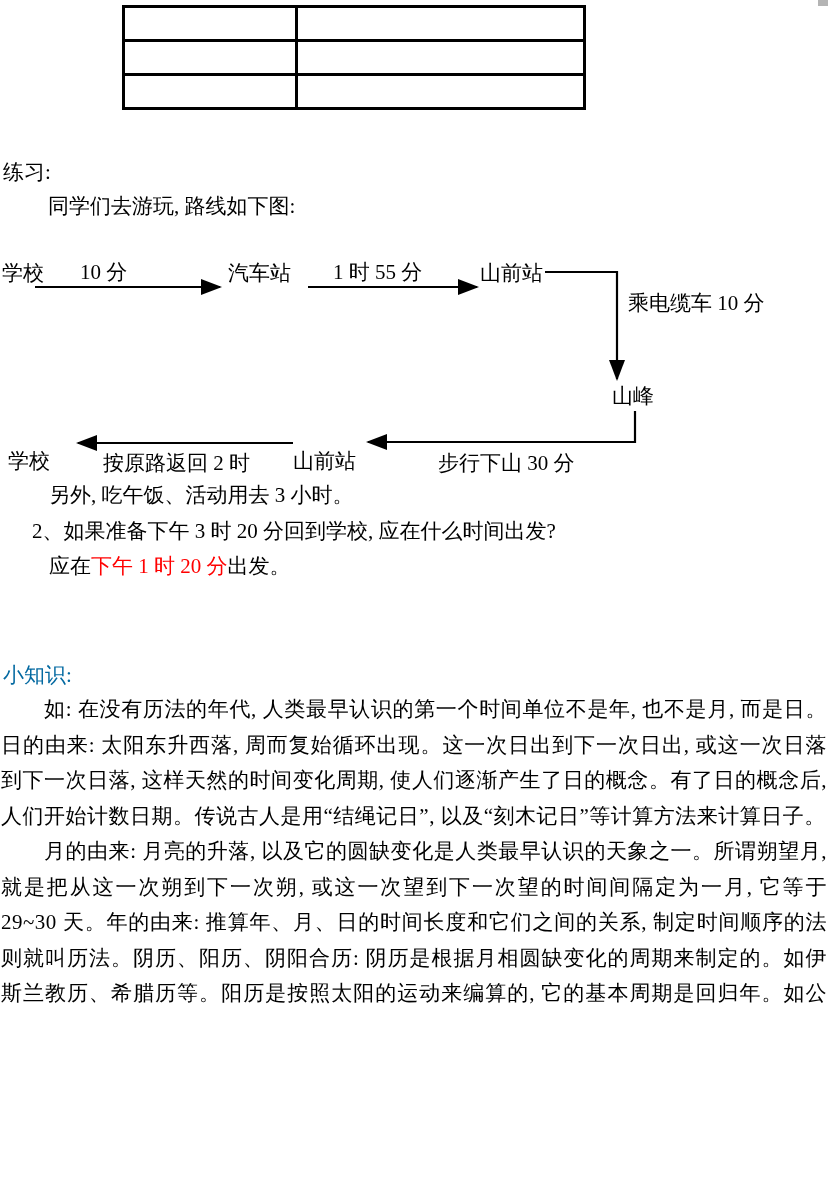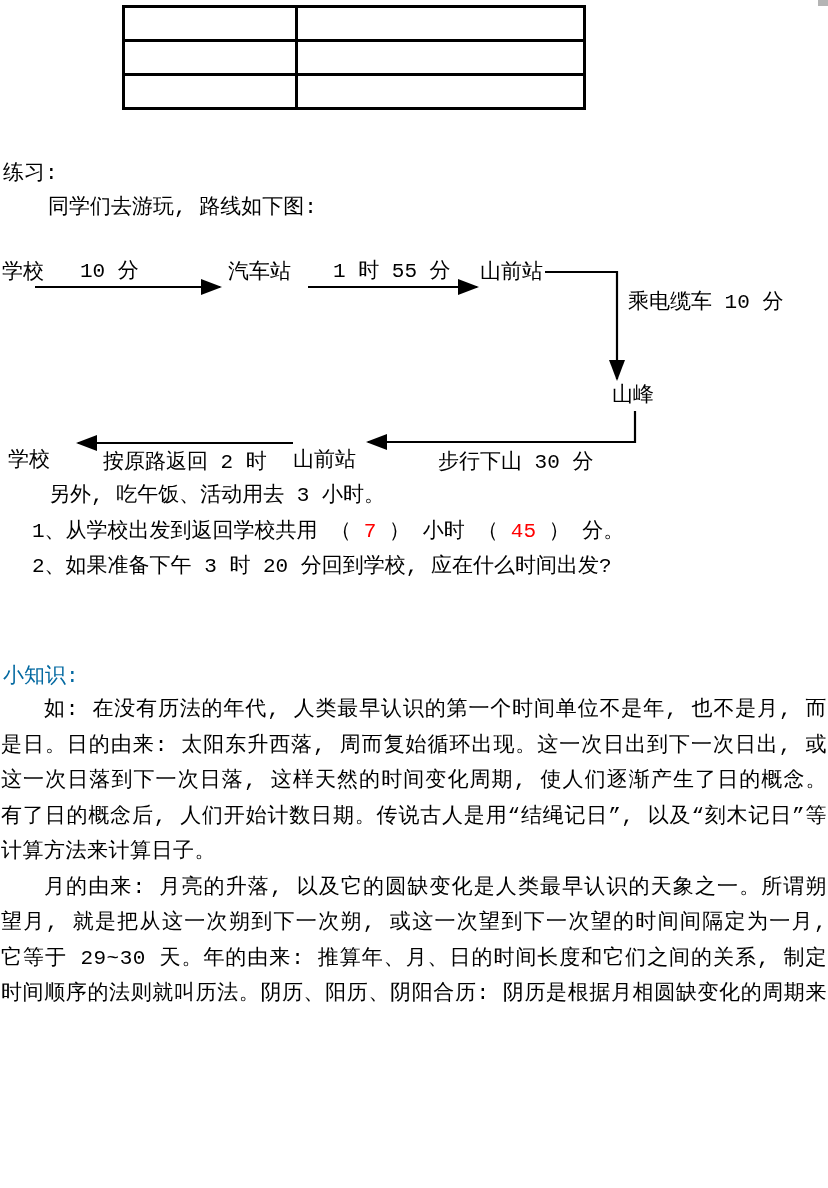--- a/index.html
+++ b/index.html
@@ -1,18 +1,18 @@
 <!DOCTYPE html>
 <html><head>
 <meta charset="utf-8">
 <style>
   html,body{margin:0;padding:0;background:#ffffff;}
   .page{
     position:relative;width:828px;height:1006px;background:#ffffff;
-    font-family:Liberation Mono, monospace;color:#000;
+    font-family:Liberation Serif, serif;color:#000;
     overflow:hidden;
   }
   
   .blank-table{
     position:absolute;left:122px;top:5px;width:461px;
     border-collapse:collapse;table-layout:fixed;
   }
   .blank-table td{border:3px solid #000;height:31px;padding:0;}
   .corner-mark{position:absolute;left:818px;top:0;width:10px;height:6px;background:#b4b4b4;}
 
@@ -93,24 +93,24 @@
     <div class="dg" style="left:628px;top:37px">乘电缆车 10 分</div>
     <div class="dg" style="left:612px;top:130px">山峰</div>
     <div class="dg" style="left:438px;top:197px">步行下山 30 分</div>
     <div class="dg" style="left:293px;top:195px">山前站</div>
     <div class="dg" style="left:103px;top:197px">按原路返回 2 时</div>
     <div class="dg" style="left:8px;top:195px">学校</div>
   </div>
 
   <div class="questions">
     <div class="q-line indent-2">另外, 吃午饭、活动用去 3 小时。</div>
-    <div class="q-line indent-1">
-      <span>1、从学校出发到返回学校共用 （ </span><span class="red">7</span><span> ） 小时 （ </span><span class="red">45</span><span> ） 分。</span>
+    <div class="q-line indent-1">2、如果准备下午 3 时 20 分回到学校, 应在什么时间出发?</div>
+    <div class="q-line indent-2">
+      <span>应在</span><span class="red">下午 1 时 20 分</span><span>出发。</span>
     </div>
-    <div class="q-line indent-1">2、如果准备下午 3 时 20 分回到学校, 应在什么时间出发?</div>
   </div>
 
   <div class="k-heading">小知识:</div>
 
   <div class="knowledge">
     <p class="k-para">如: 在没有历法的年代, 人类最早认识的第一个时间单位不是年, 也不是月, 而是日。日的由来: 太阳东升西落, 周而复始循环出现。这一次日出到下一次日出, 或这一次日落到下一次日落, 这样天然的时间变化周期, 使人们逐渐产生了日的概念。有了日的概念后, 人们开始计数日期。传说古人是用“结绳记日”, 以及“刻木记日”等计算方法来计算日子。</p>
     <p class="k-para">月的由来: 月亮的升落, 以及它的圆缺变化是人类最早认识的天象之一。所谓朔望月, 就是把从这一次朔到下一次朔, 或这一次望到下一次望的时间间隔定为一月, 它等于 29~30 天。年的由来: 推算年、月、日的时间长度和它们之间的关系, 制定时间顺序的法则就叫历法。阴历、阳历、阴阳合历: 阴历是根据月相圆缺变化的周期来制定的。如伊斯兰教历、希腊历等。阳历是按照太阳的运动来编算的, 它的基本周期是回归年。如公历、儒略历等。阴阳合历是兼顾阳历和阴历的一种历法, 它把月亮绕地球一周的时间作为一个月, 又把地球围绕太阳运转一周的时间作为一年。如我国现在还采用的农历及藏历等。地球自转的真正周期所需的时间是 23 时 56 分 4 秒, 这叫做 1 个恒星日, 人们常说的 1 天 24 小时指 1 个真太阳日的 24 等分。一个月就是月亮绕地球转动一周所需的时间, 叫做朔望月, 1 个朔望月=29 日 12 时 44 分 3 秒, 为了计算方便, 取整每个月大约 30 天左右。地球绕太阳公转</p>
   </div>
 
 </div>

